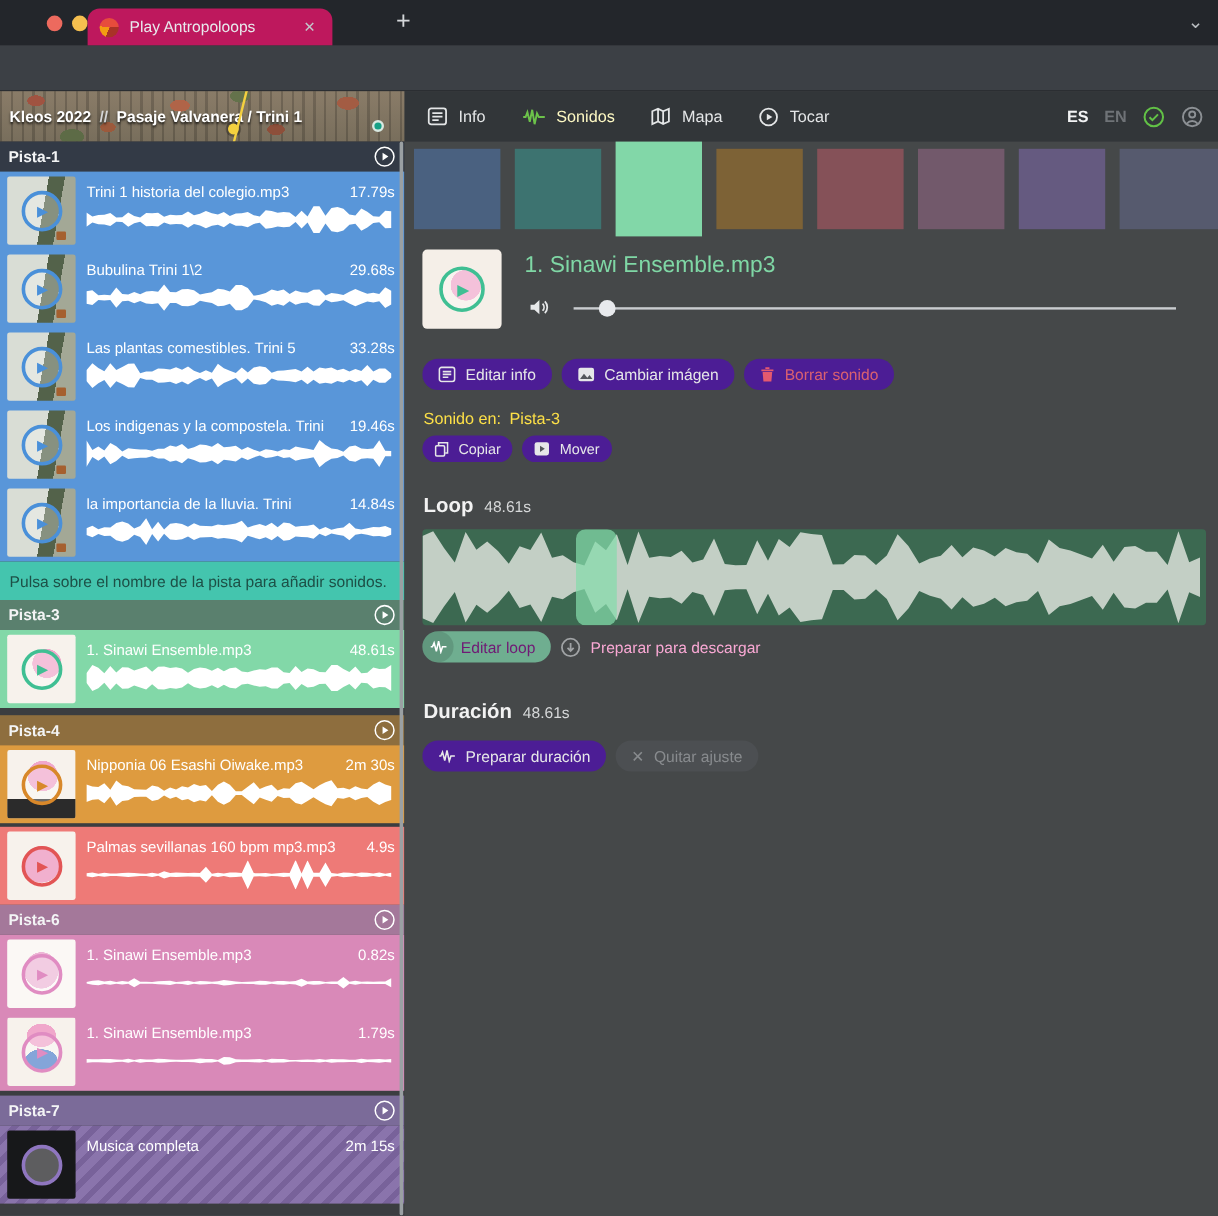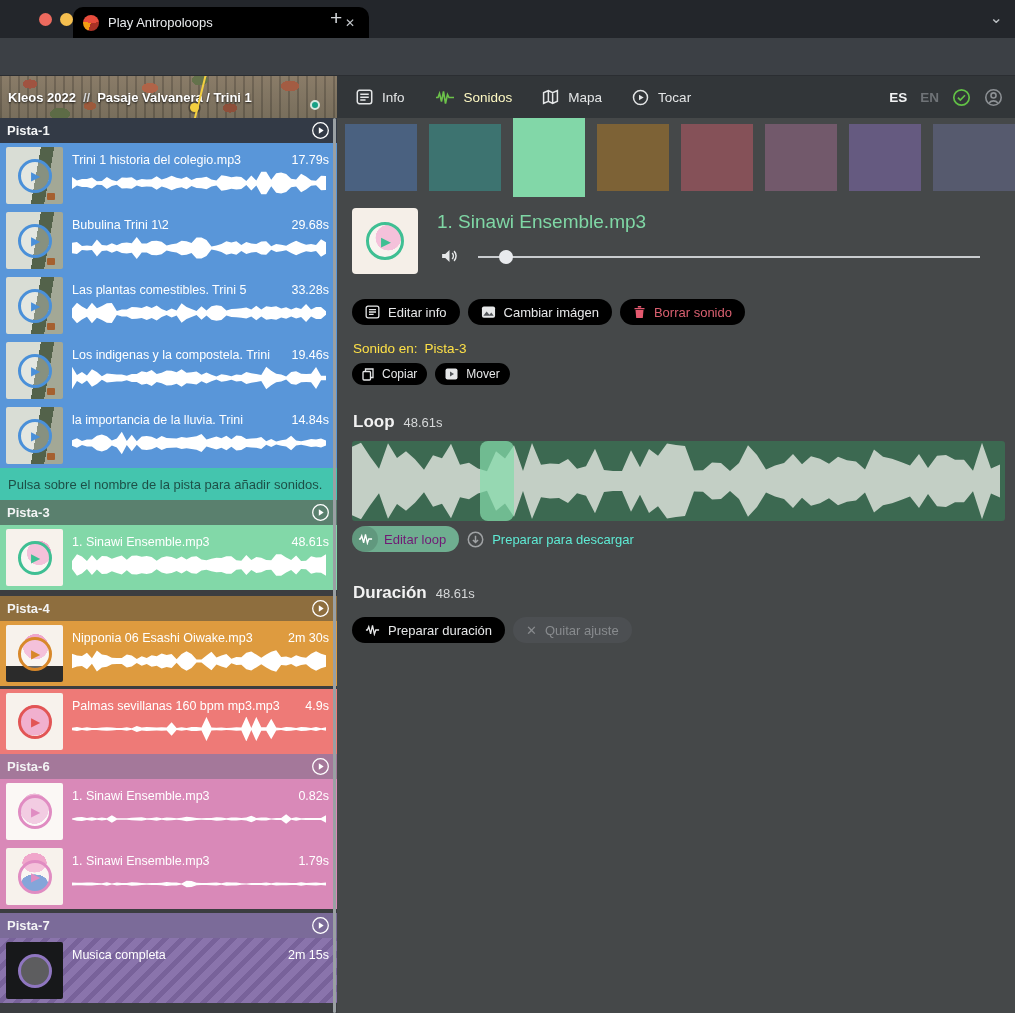--- a/index.html
+++ b/index.html
@@ -4,21 +4,21 @@
 <style>
   html,body{margin:0;padding:0}
   body{width:1015px;height:1013px;position:relative;overflow:hidden;background:#454849;
        font-family:"Liberation Sans",sans-serif;color:#e8eaed}
   svg{display:block}
   button{border:0;background:none;font:inherit;color:inherit;padding:0;margin:0}
 
   
   #tabstrip{position:absolute;left:0;top:0;width:1015px;height:38px;background:#23262b}
   .light{position:absolute;top:13px;width:13px;height:13px;border-radius:50%}
-  #tab{position:absolute;left:73px;top:7px;width:296px;height:31px;background:#000000;
+  #tab{position:absolute;left:73px;top:7px;width:204px;height:31px;background:#be185d;
        border-radius:10px 10px 0 0;display:flex;align-items:center;padding:0 10px;box-sizing:border-box;
        font-size:13px;color:#e8eaed}
   #favicon{width:16px;height:16px;border-radius:50%;flex:0 0 16px;margin-right:9px;
        background:conic-gradient(from 200deg,#f39c12 0 22%,#e74c3c 22% 68%,#a93226 68% 100%)}
   .tabtitle{flex:1;white-space:nowrap;overflow:hidden}
   .tabclose{color:#c3c7cb;font-size:12px;padding:2px 4px}
   #newtab{position:absolute;left:330px;top:6px;font-size:21px;font-weight:300;color:#d4d7da}
   #tabchev{position:absolute;right:12px;top:8px;color:#b9bdc1;font-size:16px}
   #toolbar{position:absolute;left:0;top:38px;width:1015px;height:38px;background:#3c4045;
        border-bottom:1px solid #2b2e32;box-sizing:border-box}
@@ -98,29 +98,29 @@
   .swatch.last{width:92px}
   #dthumb{position:absolute;left:352px;top:208px;width:66px;height:66px;border-radius:4px;overflow:hidden;
        display:flex;align-items:center;justify-content:center;
        background:radial-gradient(30px 30px at 55% 45%,#f0a7cb 0 42%,#f5efe8 43%)}
   #dthumb .pring{width:38px;height:38px;font-size:13px}
   #dtitle{position:absolute;left:437px;top:211px;font-size:19px;color:#7fd7a5}
   #volicon{position:absolute;left:440px;top:247px;color:#e6e8e9}
   #voltrack{position:absolute;left:478px;top:256px;width:502px;height:2px;background:#c9cccf}
   #volknob{position:absolute;left:499px;top:250px;width:14px;height:14px;border-radius:50%;background:#e8eaed}
   .pillrow{position:absolute;display:flex;align-items:center;gap:8px}
-  .pill{height:26px;border-radius:13px;background:#000000;display:flex;align-items:center;gap:8px;
+  .pill{height:26px;border-radius:13px;background:#4c1d95;display:flex;align-items:center;gap:8px;
        padding:0 13px;font-size:13px;color:#e6e7e8;white-space:nowrap}
   .pill.small{height:22px;border-radius:11px;padding:0 10px;font-size:12px}
   .pill.danger{color:#d96070}
   .pill.green{background:#6fae90;color:#701a75;padding-left:0}
   .pill.dim{background:#4c4f52;color:#888b8e}
   .iccirc{width:26px;height:26px;border-radius:50%;background:rgba(0,0,0,.12);display:flex;align-items:center;
        justify-content:center;margin-right:-2px}
-  .ghostbtn{display:flex;align-items:center;gap:8px;color:#5eead4;font-size:13px}
+  .ghostbtn{display:flex;align-items:center;gap:8px;color:#f9a8d4;font-size:13px}
   #sonido-en{position:absolute;left:353px;top:341px;font-size:13.5px;color:#fde047;display:flex;gap:7px}
   .secthead{position:absolute;left:353px;display:flex;align-items:baseline;gap:9px}
   .secthead .h1{font-size:17px;font-weight:700;color:#f2f2f2}
   .secthead .h2{font-size:13px;color:#d6d8d9}
   #loopwave{position:absolute;left:352px;top:441px;width:653px;height:80px;background:#3c6951;border-radius:3px;overflow:hidden}
   #loopwave .wave{height:80px;margin:0;color:#c3cfc5}
   #loopband{position:absolute;left:128px;top:0;width:34px;height:80px;border-radius:8px;background:rgba(133,219,170,.72)}
   .xmark{font-size:13px}
 </style>
 </head>

